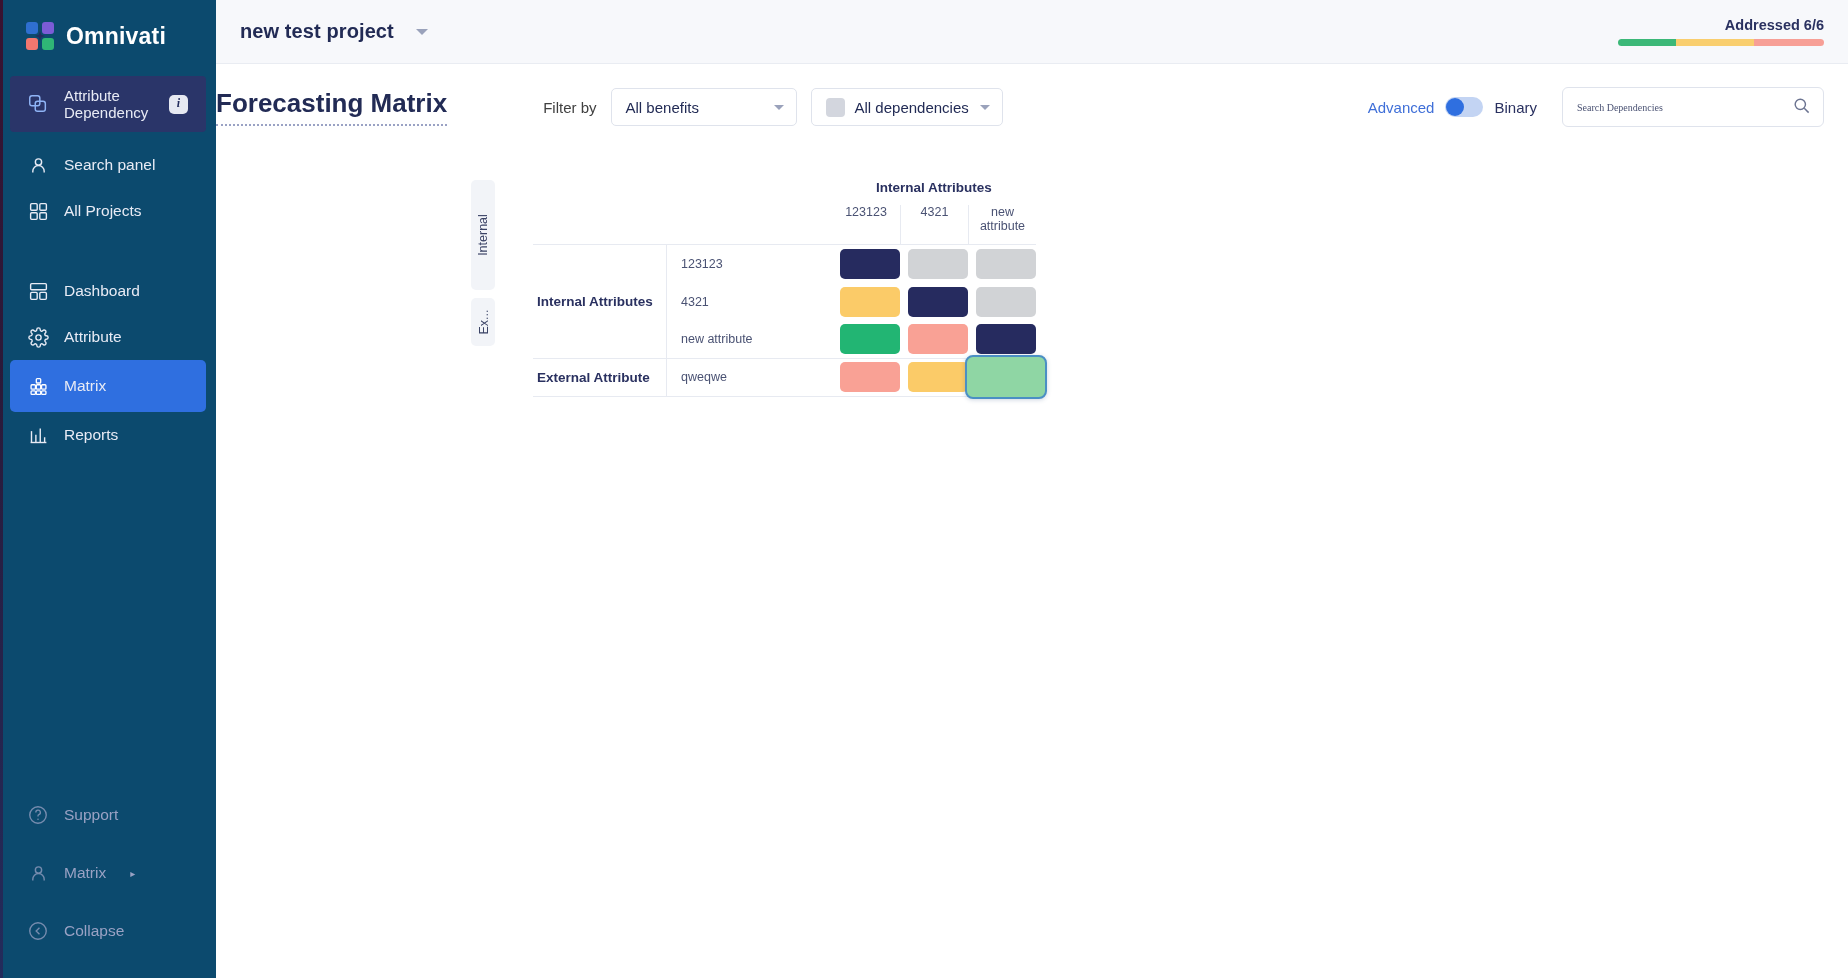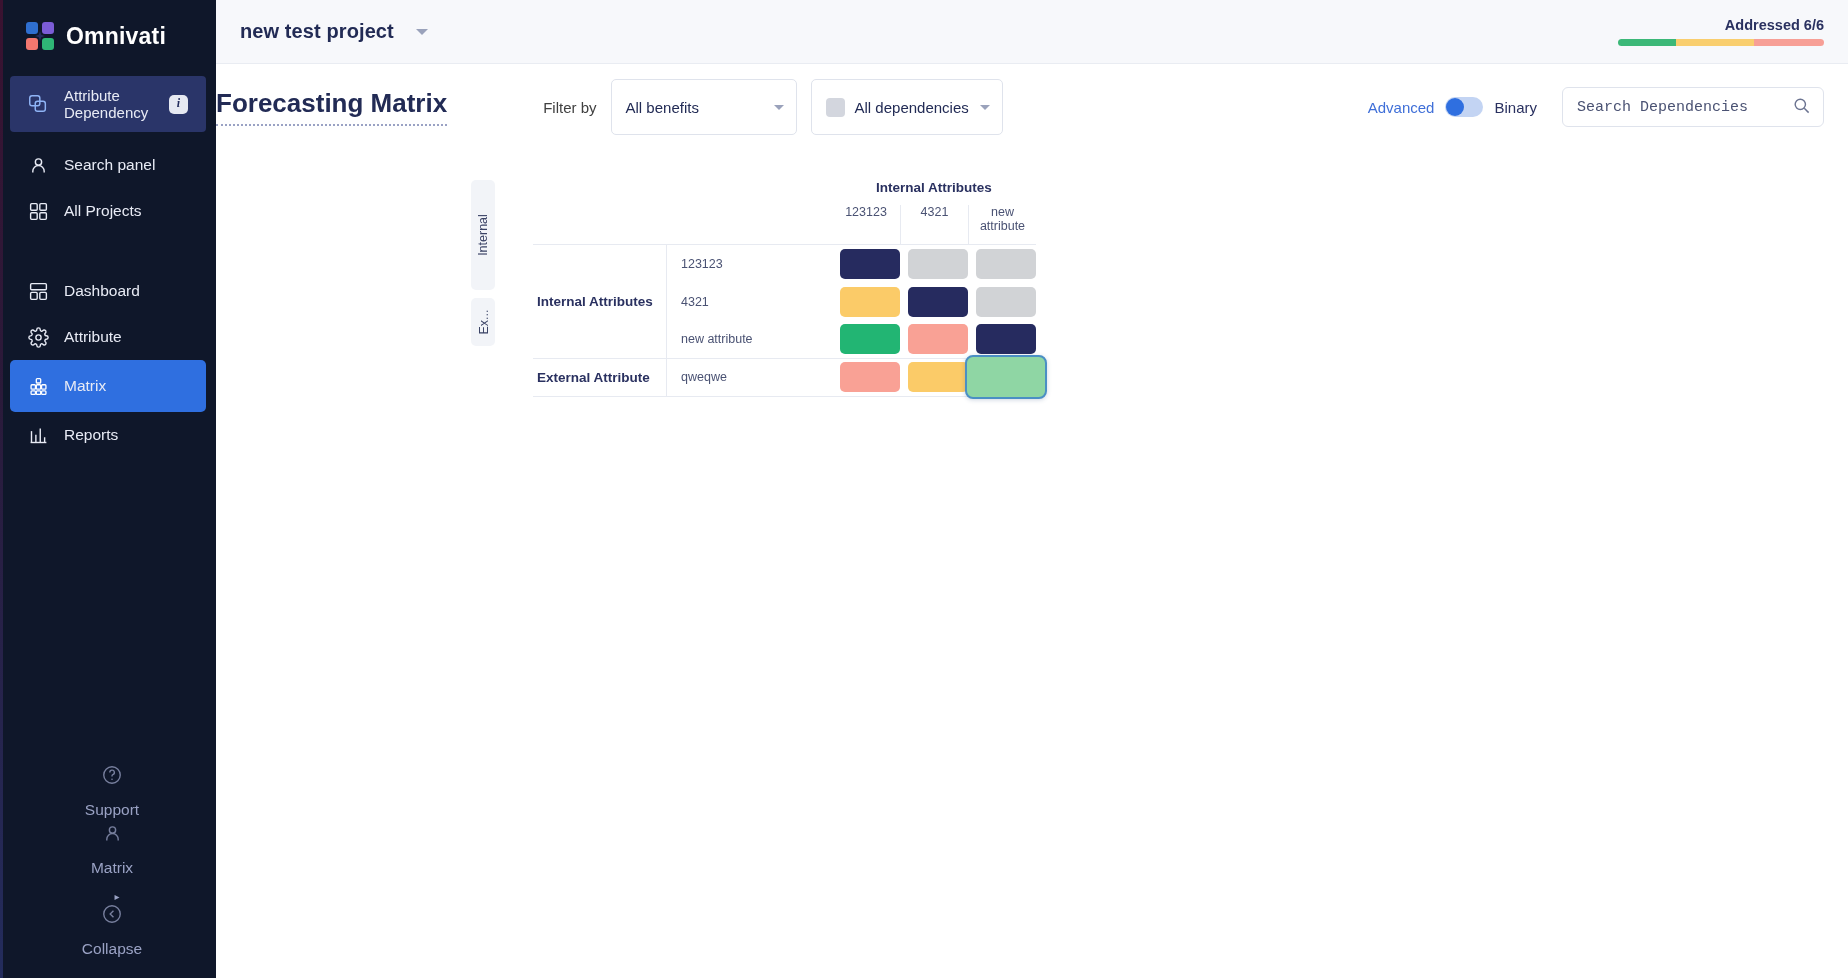--- a/index.html
+++ b/index.html
@@ -7,21 +7,21 @@
     width: 1848px; height: 978px;
     font-family: "Liberation Sans", sans-serif;
     background: #ffffff;
     overflow: hidden;
   }
   .app { display: flex; width: 1848px; height: 978px; }
 
   
   .sidebar {
     width: 216px; height: 978px;
-    background: #0f172a;
+    background: #0c4a6e;
     flex: 0 0 216px;
     position: relative;
     display: flex; flex-direction: column;
   }
   .sidebar:before{
     content:""; position:absolute; left:0; top:0; bottom:0; width:3px;
     background: linear-gradient(#3a1230, #2a1a3a 40%, #232c5c);
   }
   .logo-row {
     display: flex; align-items: center; gap: 12px;
@@ -61,21 +61,21 @@
     width:19px; height:19px; border-radius:5px; background:#e6e9f2;
     color:#232c5c; font-size:12px; font-weight:700; font-style:italic;
     display:flex; align-items:center; justify-content:center;
     margin-left:auto; font-family:"Liberation Serif", serif;
   }
   .nav-item.active {
     background:#2f6fe0; margin: 0 10px; border-radius:5px; padding-left:16px;
     min-height:52px;
   }
   .nav-gap { height: 34px; }
-  .nav-item.dim { color:#9aa2c4;flex-direction:column; }
+  .nav-item.dim { color:#9aa2c4; }
   .nav-item.dim .ico svg { opacity:.75; }
   .spacer { flex: 1 1 auto; }
   .bottom-group { padding-bottom: 18px; }
   .bottom-group .nav-item { min-height: 58px; }
   .chev-right { margin-left: 10px; font-size: 10px; color:#9aa2c4; }
 
   
   .main { flex:1 1 auto; height:978px; background:#ffffff; display:flex; flex-direction:column; min-width:0; }
 
   .topbar {
@@ -102,21 +102,21 @@
     padding: 22px 24px 0 0; position:relative;
   }
   .page-title-wrap { }
   .page-title {
     font-size:26px; font-weight:700; color:#222b55;
     border-bottom: 2px dotted #9aa2c4; padding-bottom:5px; display:inline-block;
   }
   .filters { display:flex; align-items:center; gap:14px; margin-left: 96px; }
   .filter-label { font-size:15px; color:#404040; }
   .select {
-    height:56px; min-width:186px; border:1px solid #dfe3ec; border-radius:5px;
+    height:38px; min-width:186px; border:1px solid #dfe3ec; border-radius:5px;
     background:#fff; display:flex; align-items:center; gap:10px;
     padding: 0 12px 0 14px; font-size:15px; color:#222b55; cursor:pointer;
   }
   .select .sel-text { flex:1 1 auto; }
   .swatch { width:19px; height:19px; border-radius:4px; background:#d3d6de; flex:0 0 19px; }
   .sel-caret { width:0;height:0;border-left:5px solid transparent;border-right:5px solid transparent;border-top:5px solid #9aa2bb; }
 
   .right-tools { display:flex; align-items:center; gap:3px; margin-left:auto; }
   .toggle-group { display:flex; align-items:center; gap:11px; margin-right:22px; }
   .tg-label { font-size:15px; }
@@ -128,22 +128,22 @@
   }
   .toggle .knob {
     position:absolute; left:1px; top:1px; width:18px; height:18px; border-radius:50%;
     background:#2f6fe0;
   }
   .search-box {
     width:262px; height:40px; border:1px solid #dfe3ec; border-radius:6px;
     background:#fff; display:flex; align-items:center; padding:0 12px 0 14px; gap:8px;
   }
   .search-box input {
-    border:0; outline:0; flex:1 1 auto; font-size:15px; color:#be185d;
-    font-family:Liberation Mono, monospace; background:transparent; min-width:0;
+    border:0; outline:0; flex:1 1 auto; font-size:10px; color:#be185d;
+    font-family:Liberation Serif, serif; background:transparent; min-width:0;
   }
   .search-box input::placeholder { color:#4a5273; }
 
   
   .matrix-area { flex:1 1 auto; position:relative; padding: 52px 0 0 255px; }
   .matrix { position:relative; display:flex; }
 
   .side-labels { width:24px; flex:0 0 24px; position:relative; margin-right:38px; }
   .side-label {
     position:absolute; left:0; width:24px;

